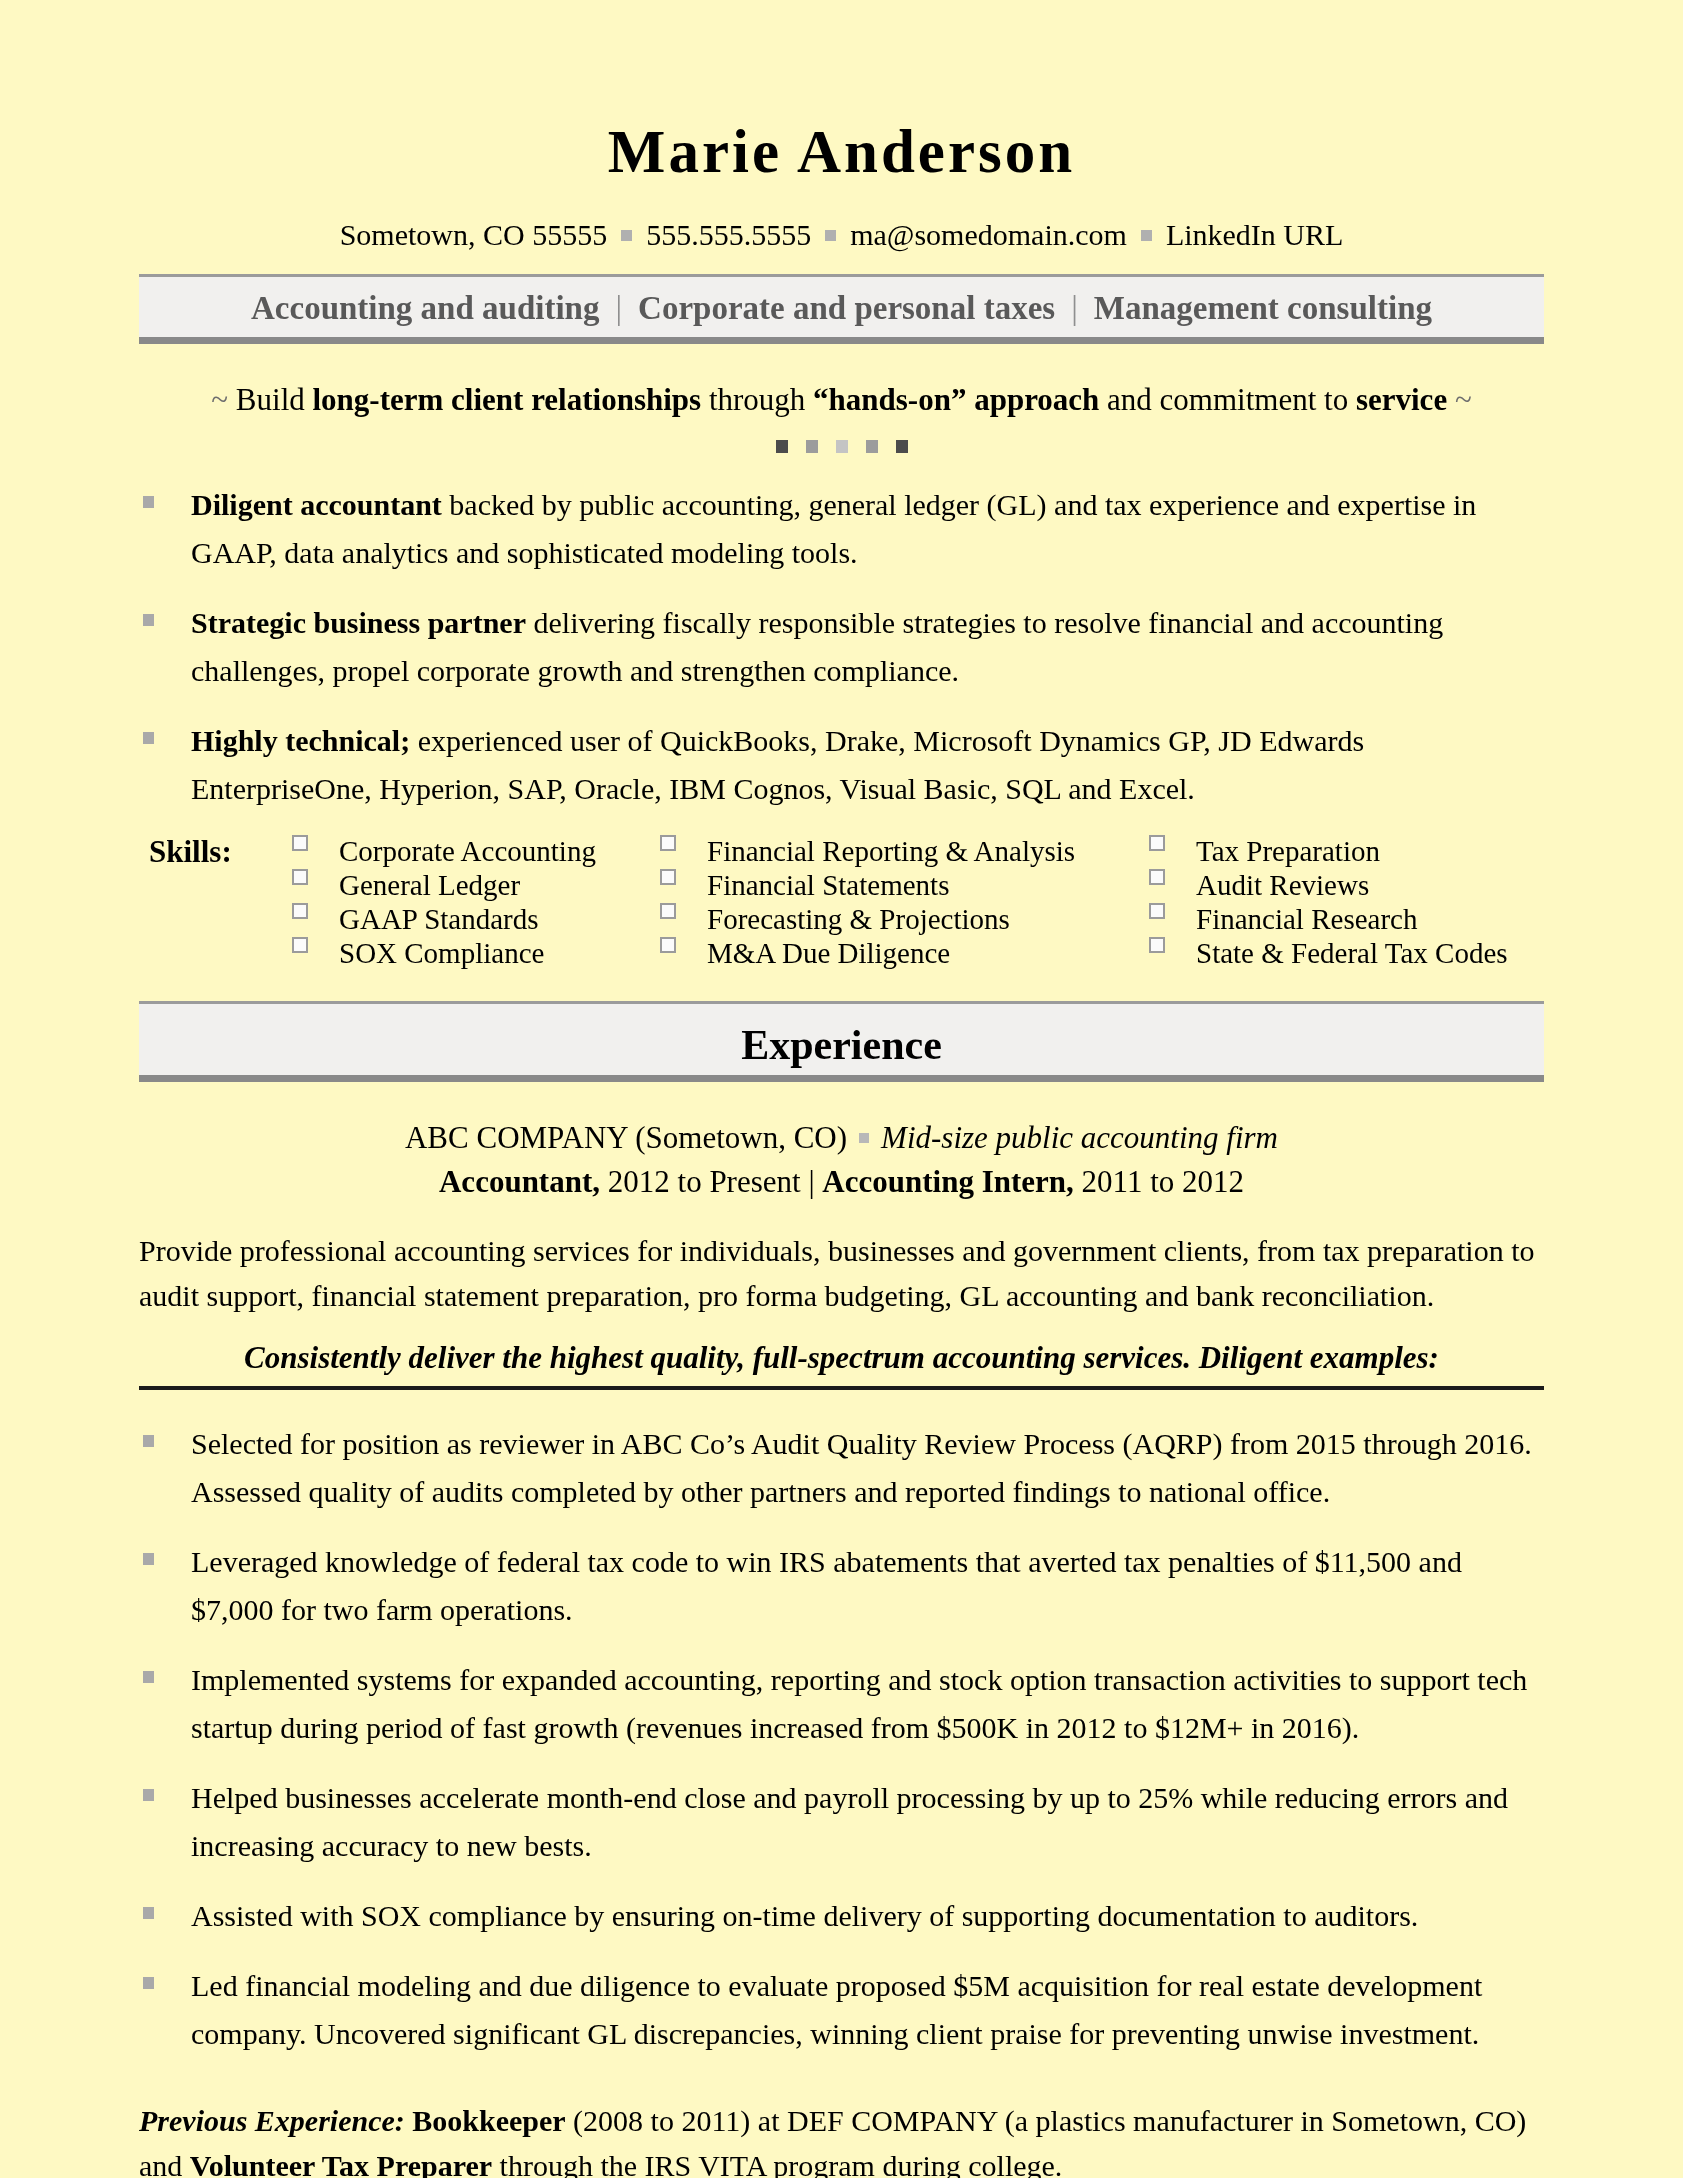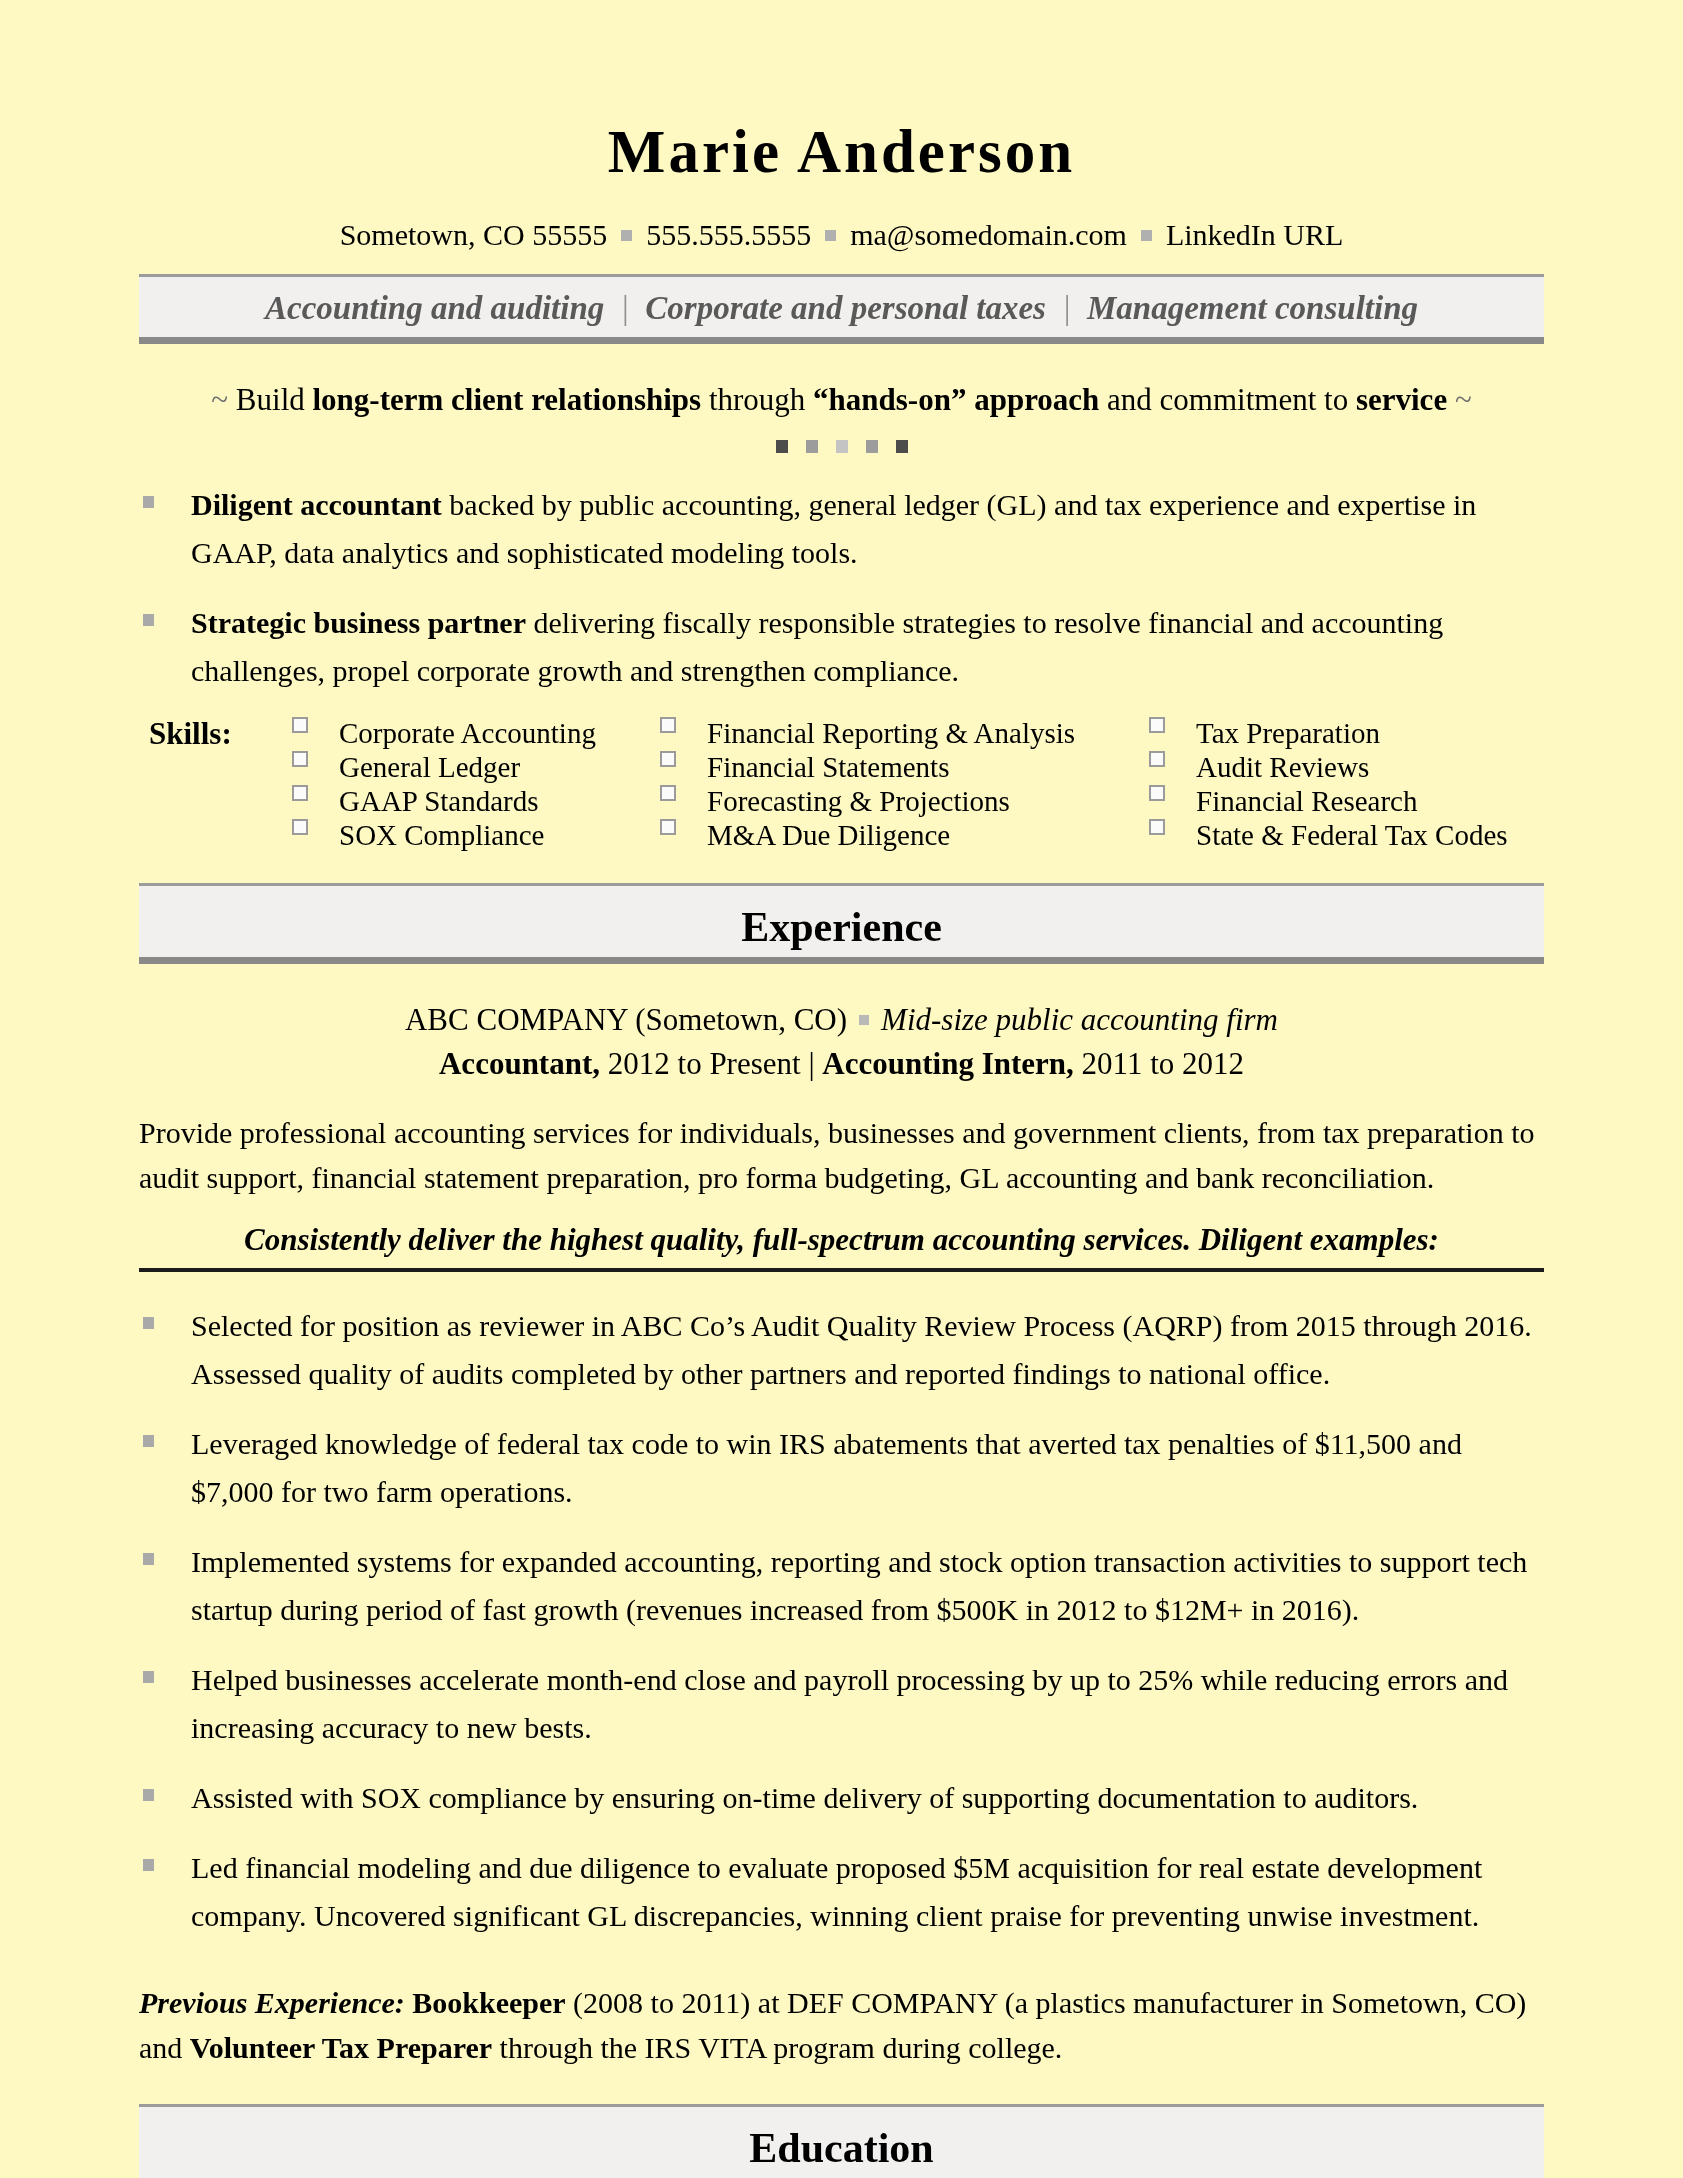--- a/index.html
+++ b/index.html
@@ -21,21 +21,21 @@
     margin:0 14px;vertical-align:middle;position:relative;top:-3px;
   }
   .sq-sep.small{width:10px;height:10px;background:#b8b8b8;margin:0 12px;}
   
   .banner{
     margin-top:22px;background:#f1f0ee;text-align:center;
     border-top:3px solid #9b9b9b;border-bottom:7px solid #898989;
     padding:10px 0 8px 0;
   }
   .banner-title{font-size:44px;line-height:48px;font-weight:bold;letter-spacing:7px;}
-  .banner-sub{font-size:33px;line-height:42px;font-weight:bold;font-style:italic;color:#595959;}
+  .banner-sub{font-size:33px;line-height:42px;font-weight:bold;color:#595959;}
   .banner-sub .pipe{color:#8f8f8f;font-weight:normal;padding:0 16px;}
   .heading-banner{padding:16px 0 4px 0;margin-top:30px;}
   .banner-heading{font-size:42px;line-height:51px;font-weight:bold;}
   
   .tagline{margin:36px 0 0 0;text-align:center;font-size:31px;line-height:40px;}
   .deco-row{margin-top:20px;text-align:center;line-height:14px;}
   .deco-sq{display:inline-block;width:12px;height:13px;margin:0 9px;}
   .blist{list-style:none;margin:26px 0 0 0;padding:0 0 0 4px;}
   .blist li{position:relative;padding-left:48px;margin-bottom:22px;font-size:30px;line-height:48px;}
   .bullet-sq{position:absolute;left:0;top:15px;width:11px;height:12px;background:#a9a9a9;}
@@ -81,20 +81,21 @@
 
   <p class="tagline"><span style="color: rgb(110, 110, 110);">~ </span><span>Build </span><span style="font-weight: bold;">long-term client relationships</span><span> through </span><span style="font-weight: bold;">“hands-on” approach</span><span> and commitment to </span><span style="font-weight: bold;">service</span><span style="color: rgb(110, 110, 110);"> ~</span></p>
 
   <div class="deco-row">
     <span class="deco-sq" style="background:#4c4c4c"></span><span class="deco-sq" style="background:#9c9c9c"></span><span class="deco-sq" style="background:#c4c4c4"></span><span class="deco-sq" style="background:#9c9c9c"></span><span class="deco-sq" style="background:#4c4c4c"></span>
   </div>
 
   <ul class="blist">
     <li><span class="bullet-sq"></span><span><span style="font-weight: bold;">Diligent accountant</span><span> backed by public accounting, general ledger (GL) and tax experience and expertise in GAAP, data analytics and sophisticated modeling tools.</span></span></li>
     <li><span class="bullet-sq"></span><span><span style="font-weight: bold;">Strategic business partner</span><span> delivering fiscally responsible strategies to resolve financial and accounting challenges, propel corporate growth and strengthen compliance.</span></span></li>
+    <li><span class="bullet-sq"></span><span><span style="font-weight: bold;">Highly technical;</span><span> experienced user of QuickBooks, Drake, Microsoft Dynamics GP, JD Edwards EnterpriseOne, Hyperion, SAP, Oracle, IBM Cognos, Visual Basic, SQL and Excel.</span></span></li>
   </ul>
 
   <div class="skills">
     <div class="skills-label">Skills:</div>
     <div class="skill-col c1">
       <div class="skill-item">
           <span class="skill-sq"></span>
           <span>Corporate Accounting</span>
         </div>
       <div class="skill-item">

